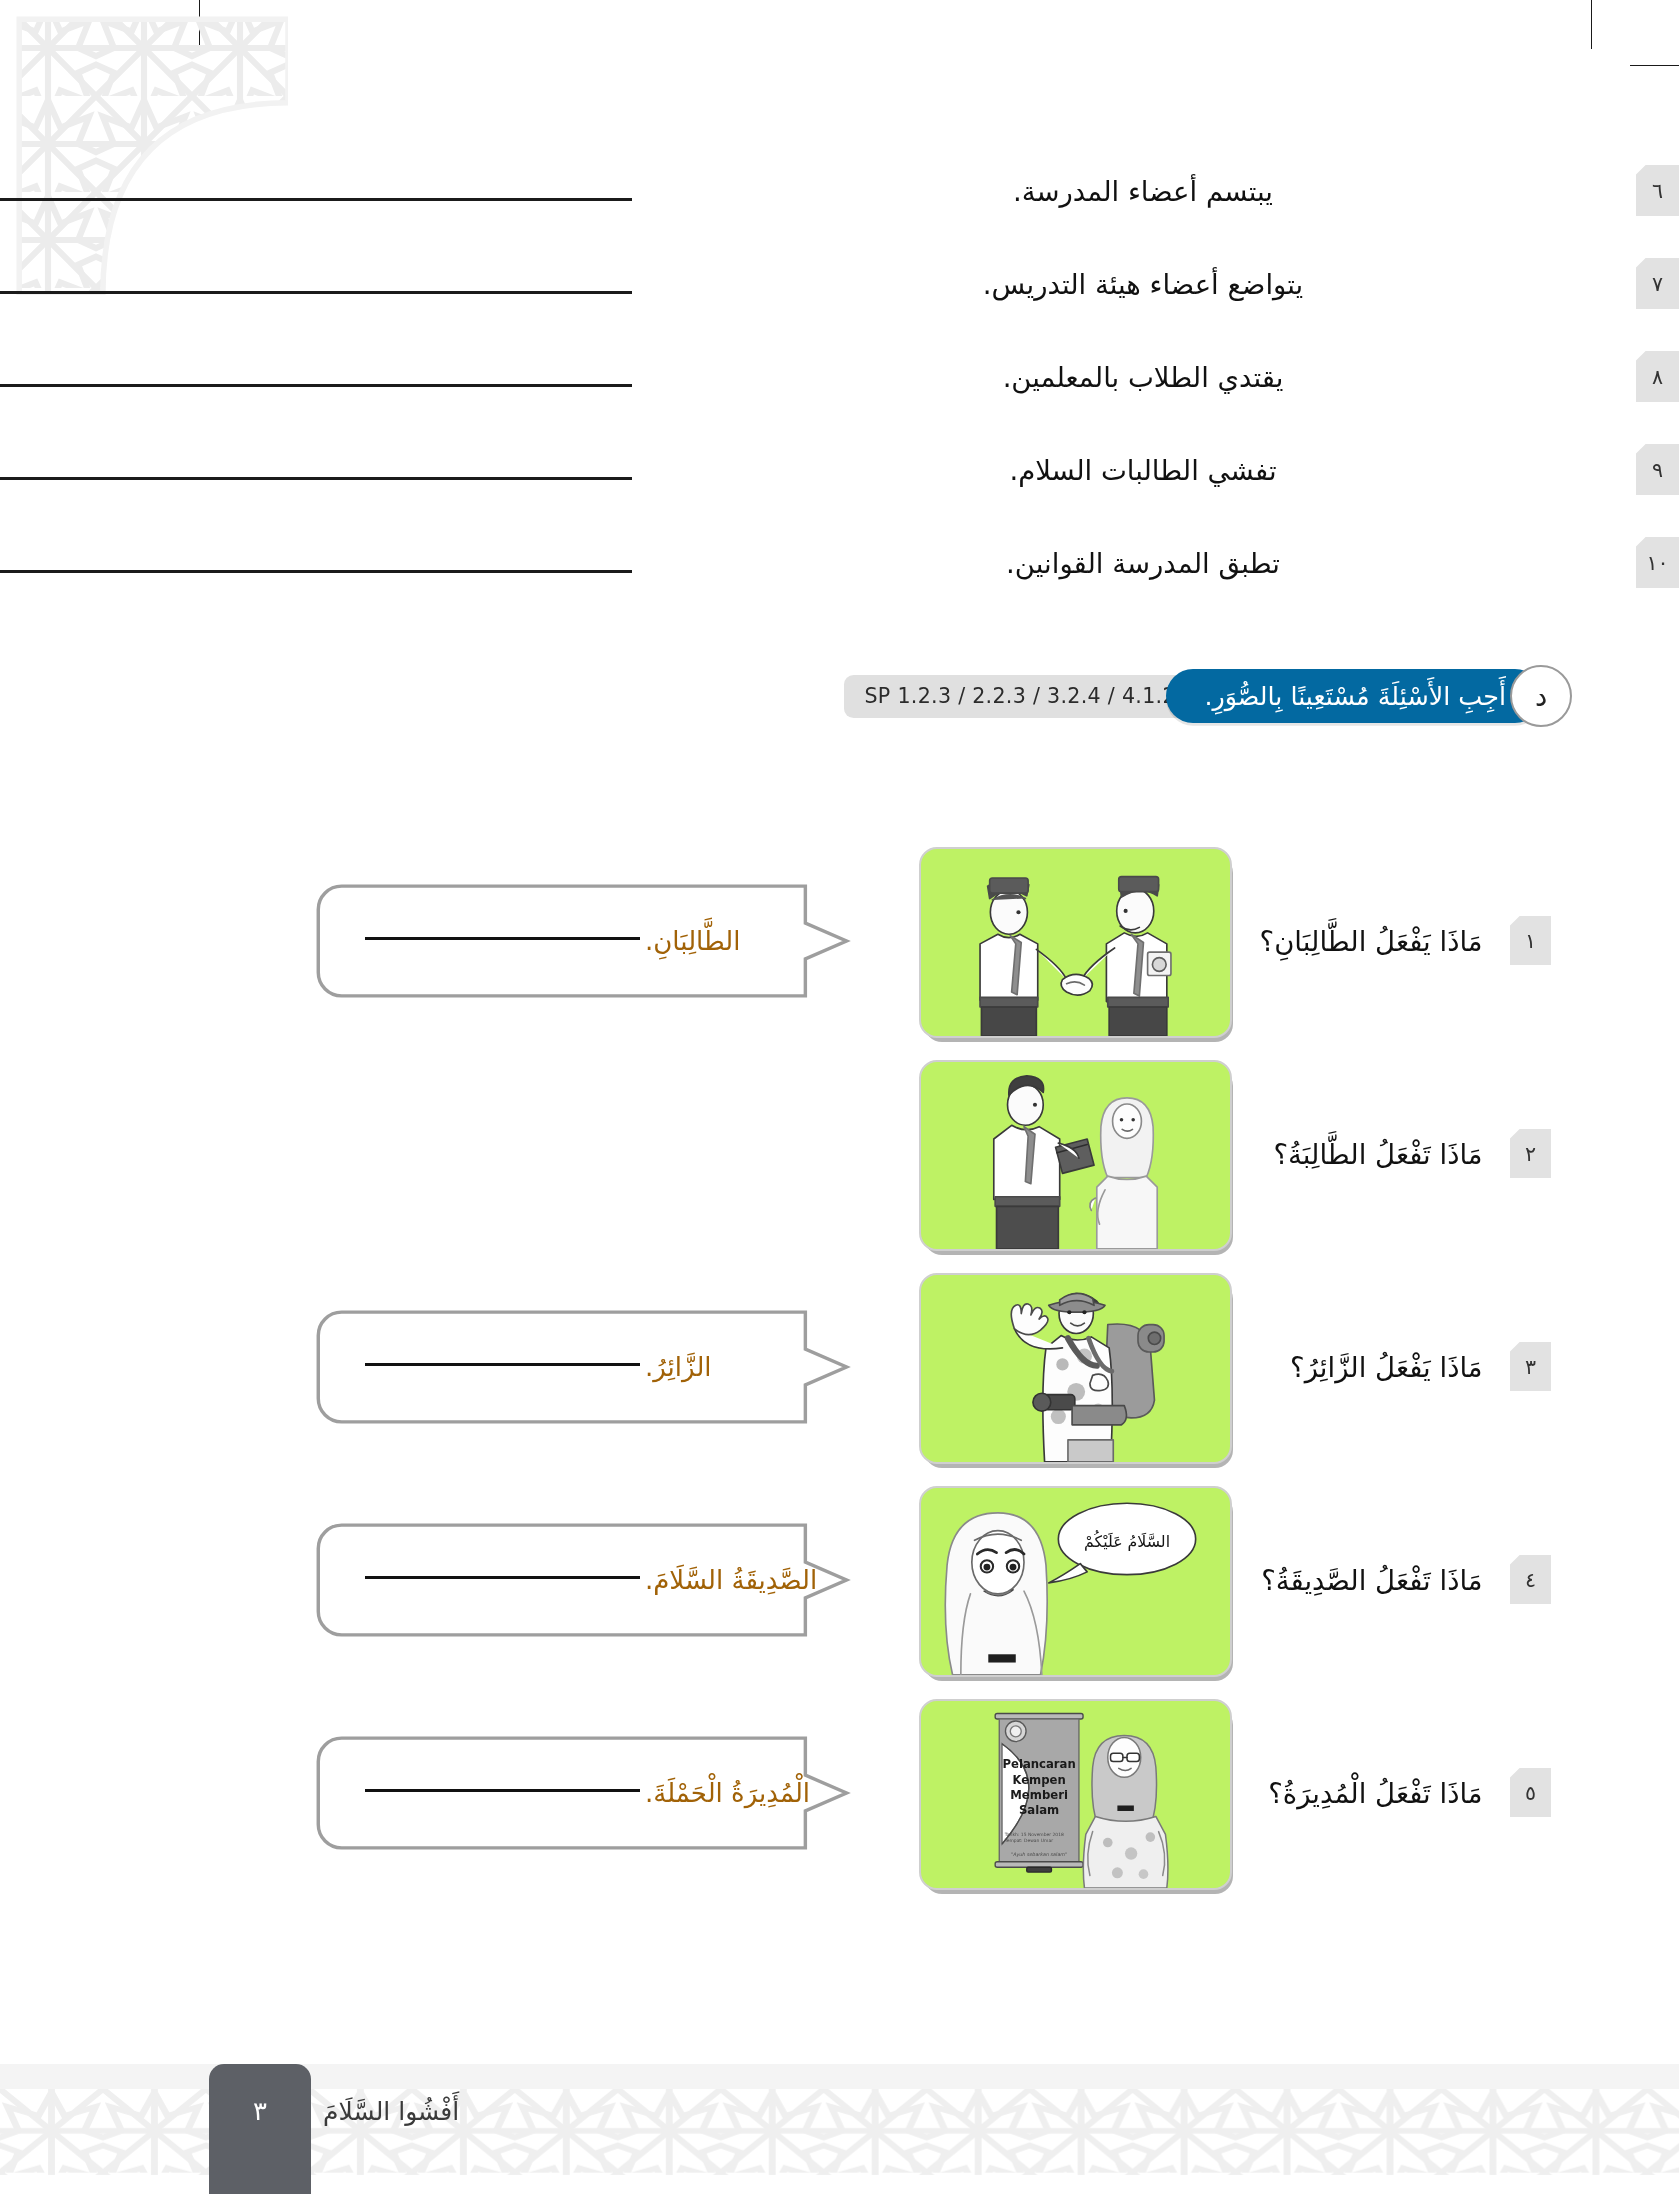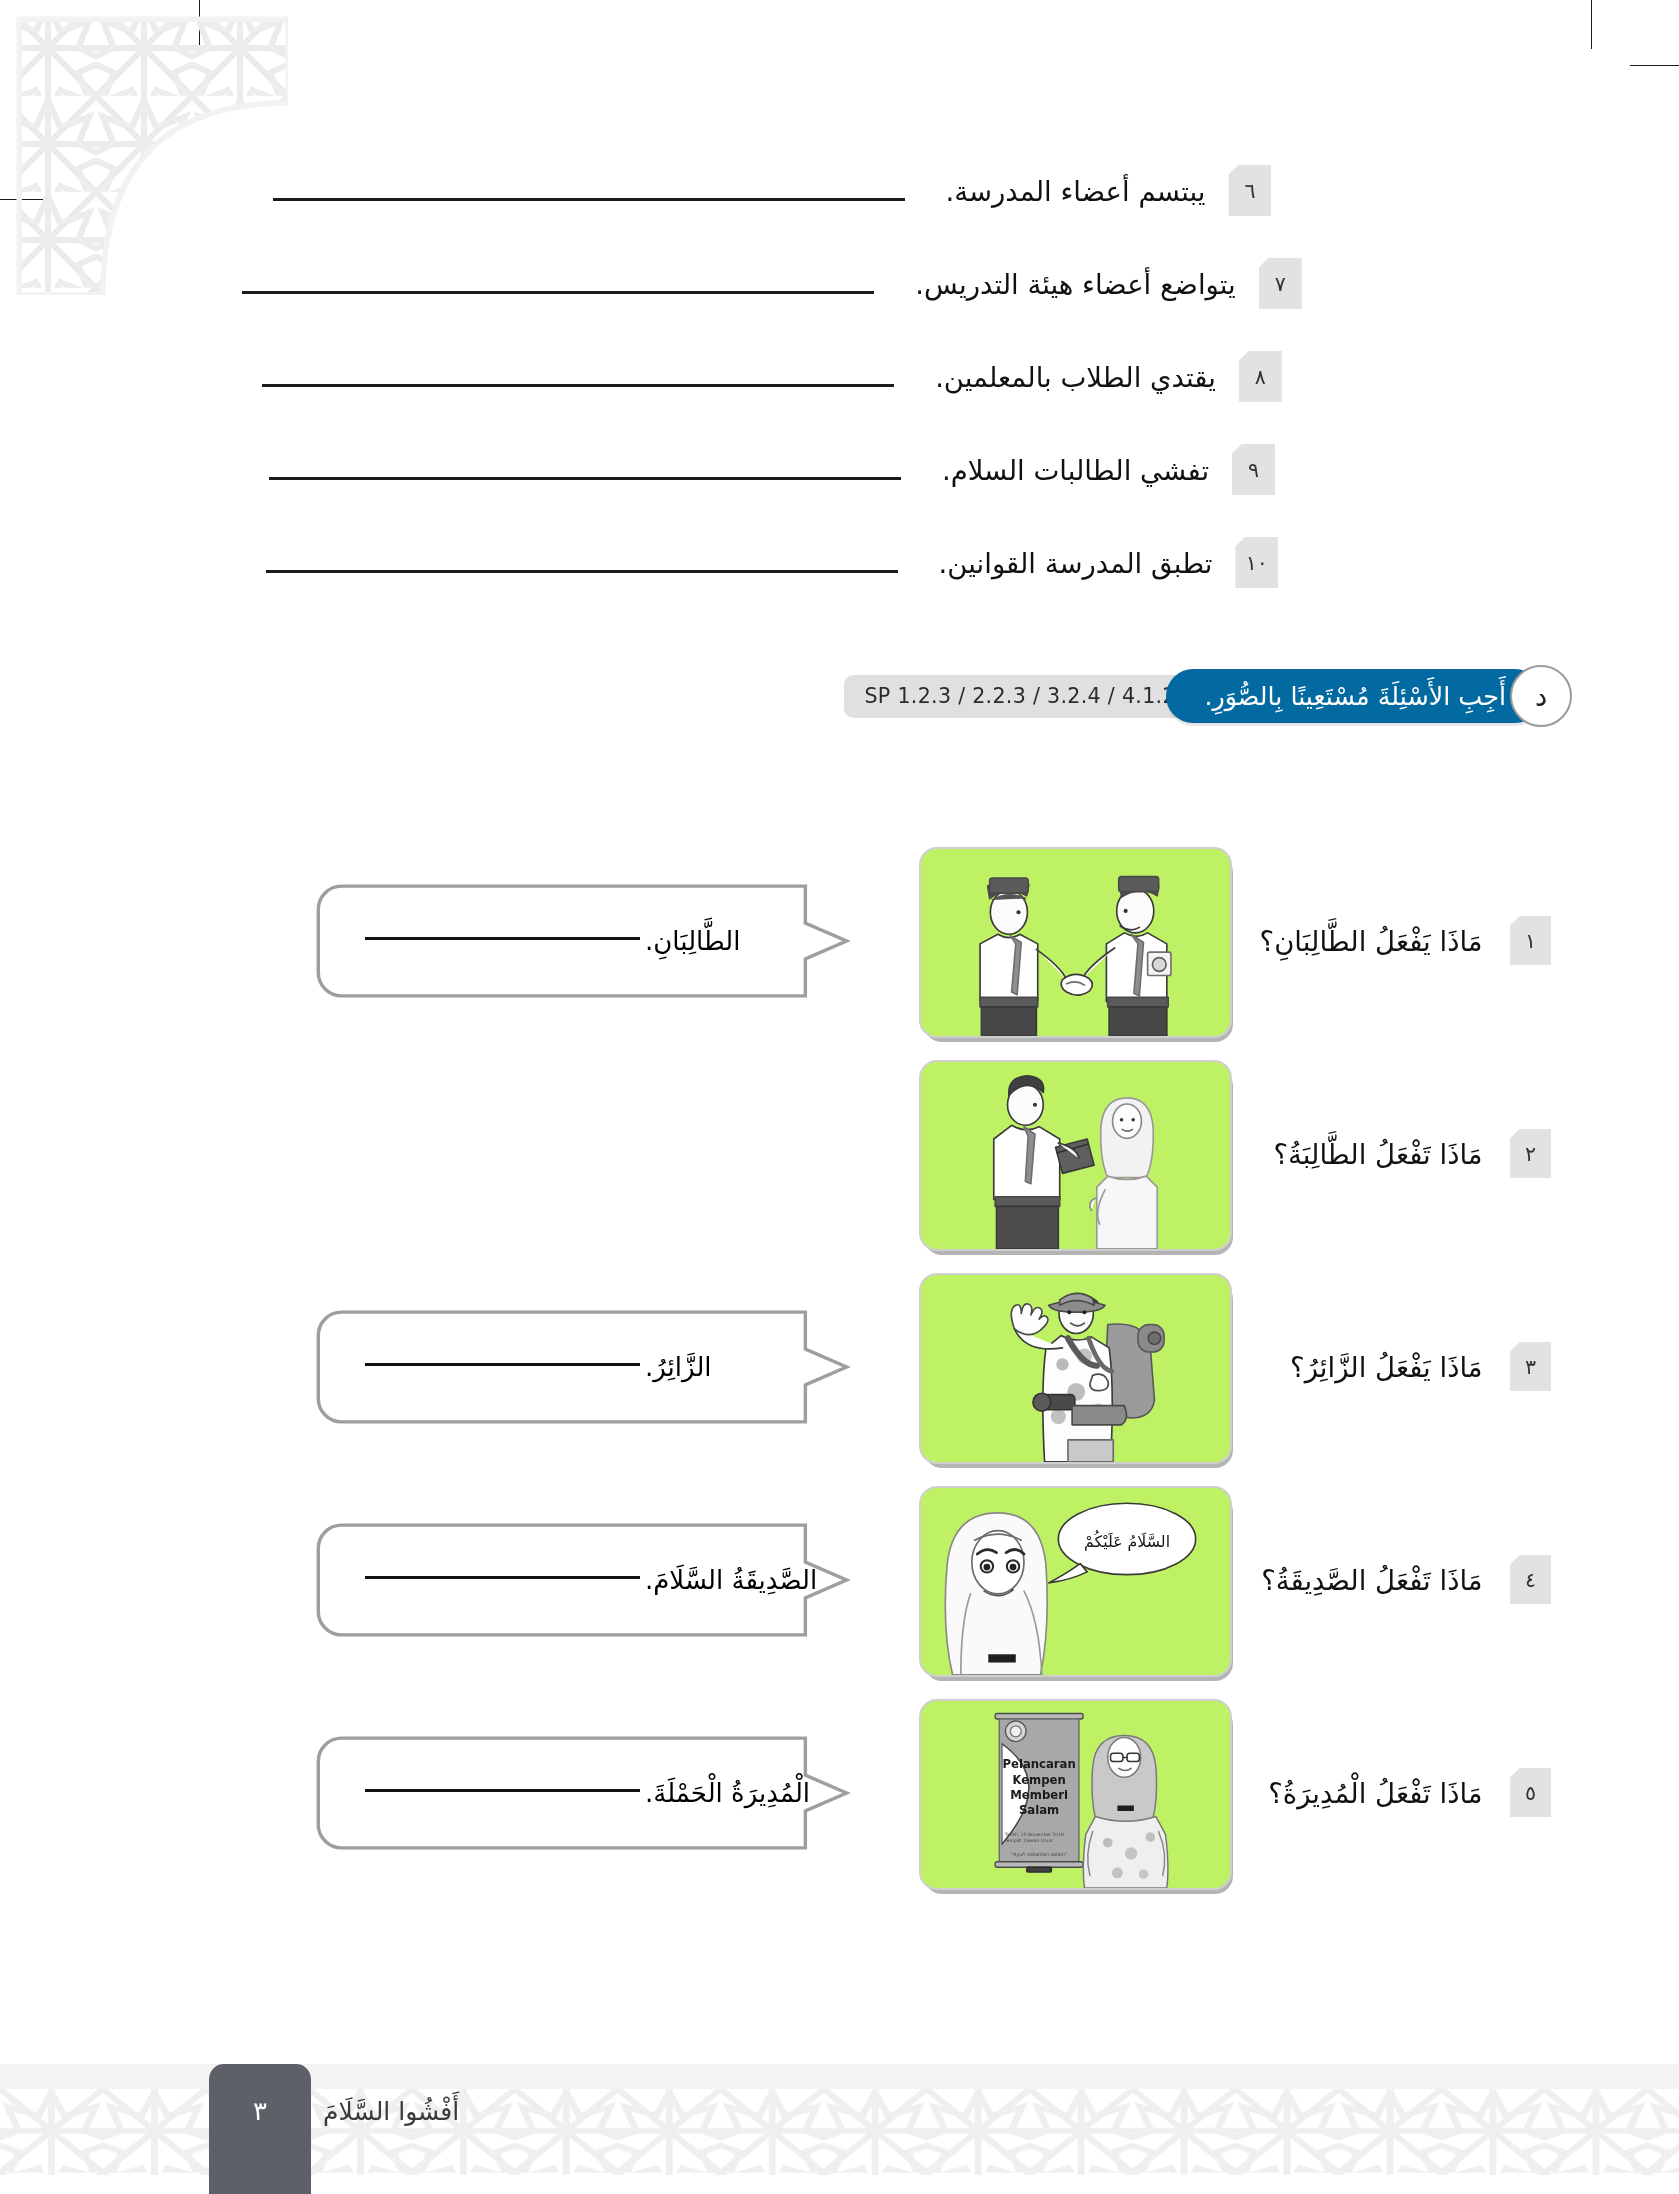--- a/index.html
+++ b/index.html
@@ -26,22 +26,22 @@
     position:absolute;left:0;bottom:0;width:1679px;height:130px;
     overflow:hidden;pointer-events:none;
   }
   .band-strip{
     position:absolute;left:0;top:0;width:1679px;height:25px;background:#f4f4f4;
   }
 
   
   .top-list{position:absolute;left:0;top:144px;width:1679px;}
   .t-row{
-    display:flex;align-items:center;justify-content:center;
-    height:93px;padding-right:135px;box-sizing:border-box;
+    display:flex;align-items:center;justify-content:space-between;
+    height:93px;box-sizing:border-box;
   }
   .num-tag{
     width:43px;height:51px;background:#e2e2e2;
     display:flex;align-items:center;justify-content:center;
     font-size:20.6px;color:#333;flex:none;
     clip-path:polygon(0 9.6px,9.6px 0,100% 0,100% 100%,0 100%);
     font-family:"DejaVu Sans","Liberation Sans",sans-serif;
   }
   .t-sentence{
     direction:rtl;text-align:right;font-size:27.5px;color:#111;
@@ -113,21 +113,21 @@
   
   .bubble{
     position:relative;flex:none;width:556px;height:118px;margin-right:45px;
   }
   .bubble svg{position:absolute;left:0;top:0;width:556px;height:118px;}
   .bubble-content{
     position:absolute;inset:0;display:flex;align-items:center;
     justify-content:flex-end;direction:rtl;padding:0 40px 0 51px;
     box-sizing:border-box;
   }
-  .bubble-text{font-size:26px;color:#000000;white-space:nowrap;margin-left:5.5px;}
+  .bubble-text{font-size:26px;color:#a16207;white-space:nowrap;margin-left:5.5px;}
   .bubble-line{
     width:275px;height:3.4px;background:#111;margin-bottom:4.1px;
   }
 
   
   .footer{position:absolute;left:0;bottom:0;width:1679px;height:137px;}
   .page-tab{
     position:absolute;left:209px;bottom:0;width:102px;height:130px;
     background:#5d6066;border-radius:15px 15px 0 0;
     display:flex;align-items:center;justify-content:center;

